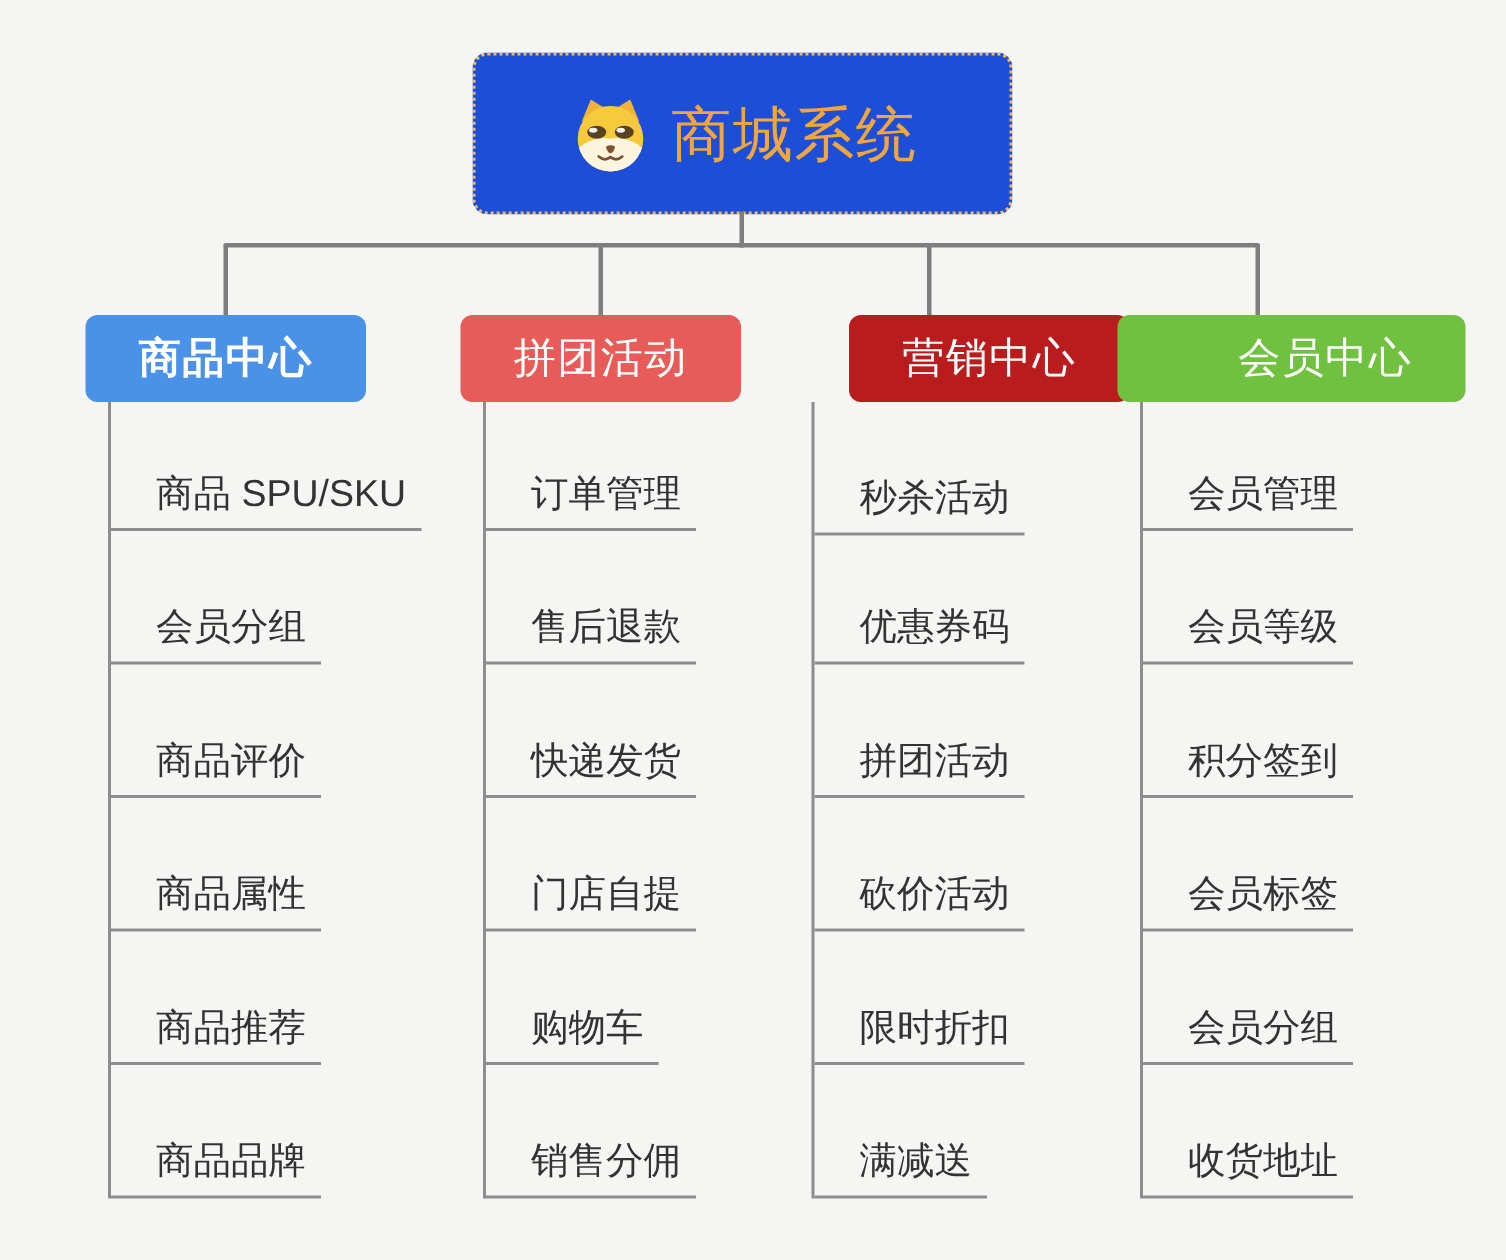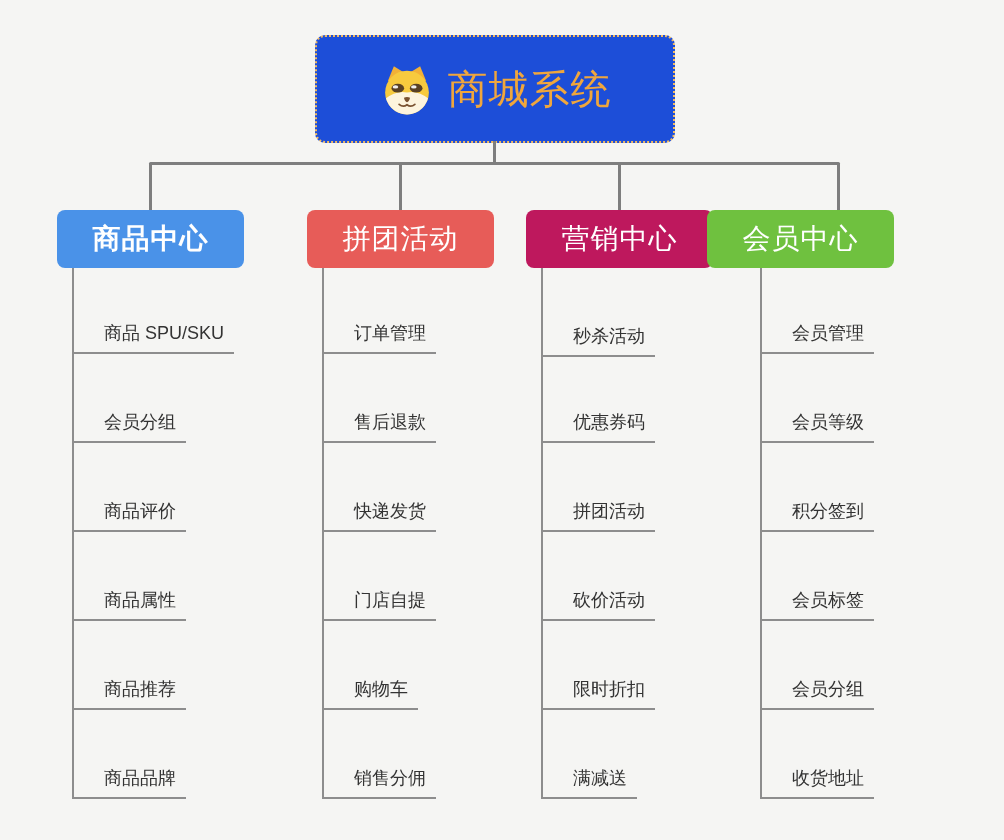--- a/index.html
+++ b/index.html
@@ -43,37 +43,37 @@
     width:187px;height:58px;
     border-radius:8px;
     display:flex;align-items:center;justify-content:center;
     color:#ffffff;font-size:28px;
     letter-spacing:1px;
     cursor:default;
   }
   .bx0{left:57px;background:#4a92e8;font-weight:bold;}
   .bx1{left:307px;background:#e75c58;}
   .bx2{left:526px;background:#ebac3f;}
-  .bx3{left:707px;background:#6fc13f;}
+  .bx3{left:745px;background:#6fc13f;padding-left:45px;}
   
   .col{
     position:absolute;top:268px;
     border-left:2px solid #8d8d8d;
   }
   .col0{left:72px;} .col1{left:322px;} .col2{left:541px;} .col3{left:760px;}
   .leafrow{
     height:89px;
     display:flex;align-items:flex-end;
   }
   .leafrow.first{height:86px;}
   .leaf{
     width:max-content;
     padding:0 10px 7px 30px;
     border-bottom:2px solid #8d8d8d;
-    font-size:18px;
+    font-size:25px;
     color:#333333;
     white-space:nowrap;
     margin-top:32px;
   }
 </style>
 </head>
 <body>
 
 <div class="stage">
 
@@ -102,21 +102,21 @@
 
   <div class="conn stub"></div>
   <div class="conn hline"></div>
   <div class="conn drop d0"></div>
   <div class="conn drop d1"></div>
   <div class="conn drop d2"></div>
   <div class="conn drop d3"></div>
 
   <div class="branch-box bx0" style="background: rgb(74, 146, 232);">商品中心</div>
   <div class="branch-box bx1" style="background: rgb(231, 92, 88);">拼团活动</div>
-  <div class="branch-box bx2" style="background: #be185d;">营销中心</div>
+  <div class="branch-box bx2" style="background: #b91c1c; margin-left: 40px;">营销中心</div>
   <div class="branch-box bx3" style="background: rgb(111, 193, 63);">会员中心</div>
 
   <div class="col col0">
     <div class="leafrow first">
         <div class="leaf">商品 SPU/SKU</div>
       </div>
     <div class="leafrow">
         <div class="leaf">会员分组</div>
       </div>
     <div class="leafrow">

